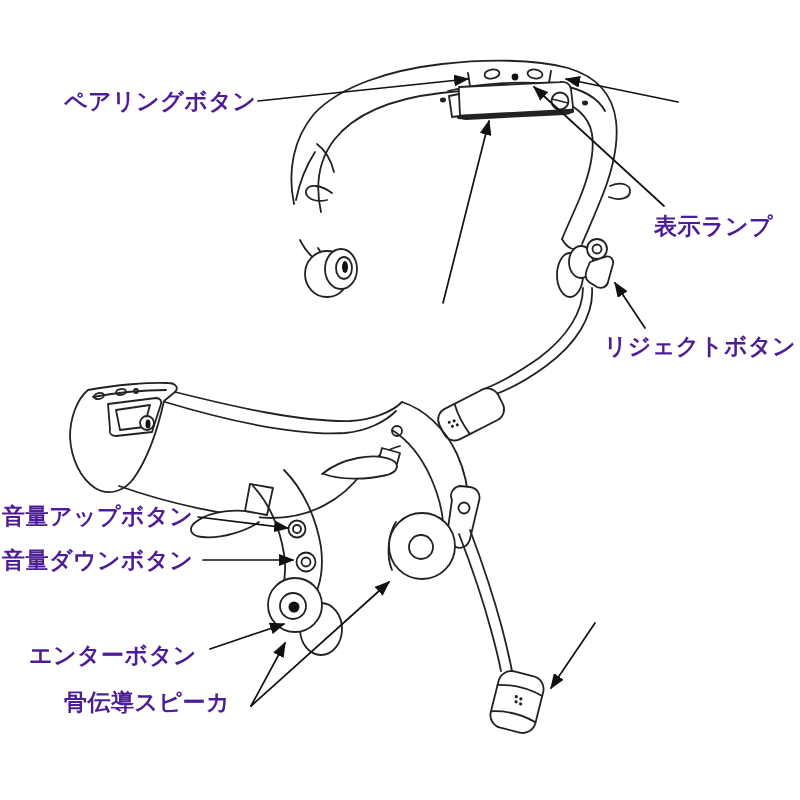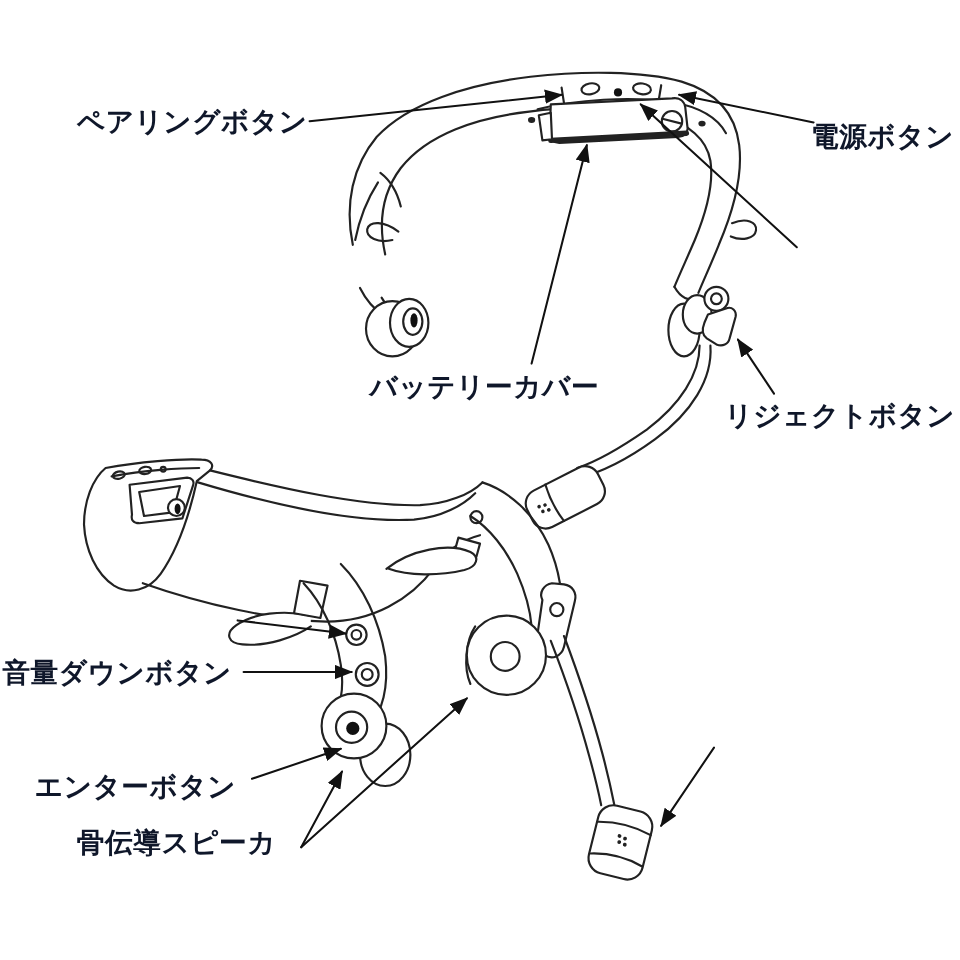--- a/index.html
+++ b/index.html
@@ -2,21 +2,21 @@
 <html><head>
 <meta charset="utf-8">
 <style>
   html,body{margin:0;padding:0;background:#fff;}
   .canvas{
     position:relative;width:800px;height:800px;background:#fff;overflow:hidden;
     font-family:"Liberation Sans","DejaVu Sans",sans-serif;
   }
   .canvas svg{position:absolute;left:0;top:0;}
   .lbl{
-    position:absolute;font-size:23px;font-weight:700;color:#0f172a;
+    position:absolute;font-size:23px;font-weight:700;color:#4c1d95;
     letter-spacing:0.5px;white-space:nowrap;line-height:1.15;
   }
   .lbl-pairing{left:64px;top:88px;}
   .lbl-power{right:5px;top:101px;}
   .lbl-lamp{right:27px;top:213px;}
   .lbl-battery{left:308px;top:309px;}
   .lbl-reject{right:4px;top:335px;font-family:Liberation Mono, monospace;}
   .lbl-volup{left:2px;top:503px;}
   .lbl-voldown{left:2px;top:547px;}
   .lbl-enter{left:29px;top:642px;}
@@ -159,19 +159,19 @@
       <path d="M198,517 L288,528" marker-end="url(#arrow)"></path>
       <path d="M203,560 L293,560" marker-end="url(#arrow)"></path>
       <path d="M210,649 L284,624" marker-end="url(#arrow)"></path>
       <path d="M251,706 L285,643" marker-end="url(#arrow)"></path>
       <path d="M251,706 L389,582" marker-end="url(#arrow)"></path>
       <path d="M595,623 L551,688" marker-end="url(#arrow)"></path>
     </g>
   </svg>
 
   <div class="lbl lbl-pairing">ペアリングボタン</div>
-  <div class="lbl lbl-power">電源ボタン</div>
-  <div class="lbl lbl-battery">バッテリーカバー</div>
+  <div class="lbl lbl-lamp">表示ランプ</div>
   <div class="lbl lbl-reject">リジェクトボタン</div>
+  <div class="lbl lbl-volup">音量アップボタン</div>
   <div class="lbl lbl-enter">エンターボタン</div>
   <div class="lbl lbl-voldown">音量ダウンボタン</div>
   <div class="lbl lbl-bone">骨伝導スピーカ</div>
 </div>
 
 </body></html>

